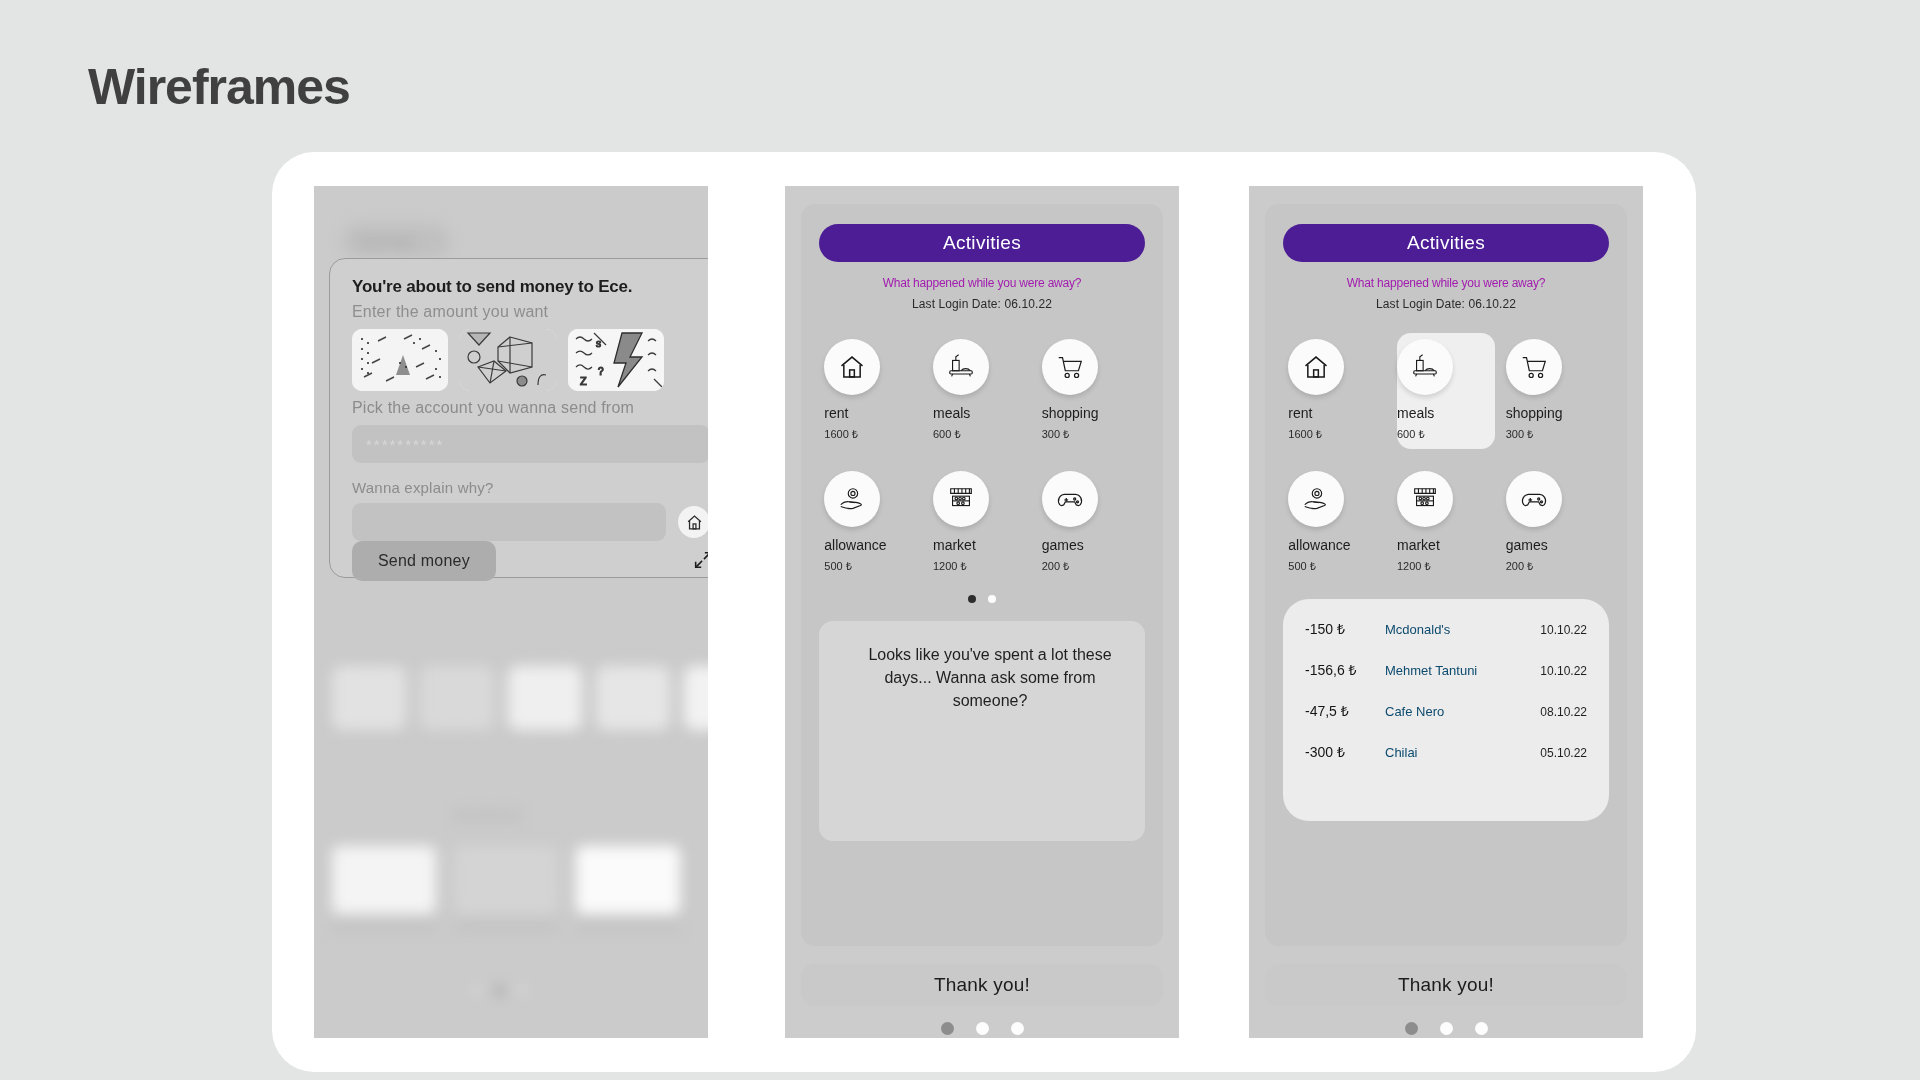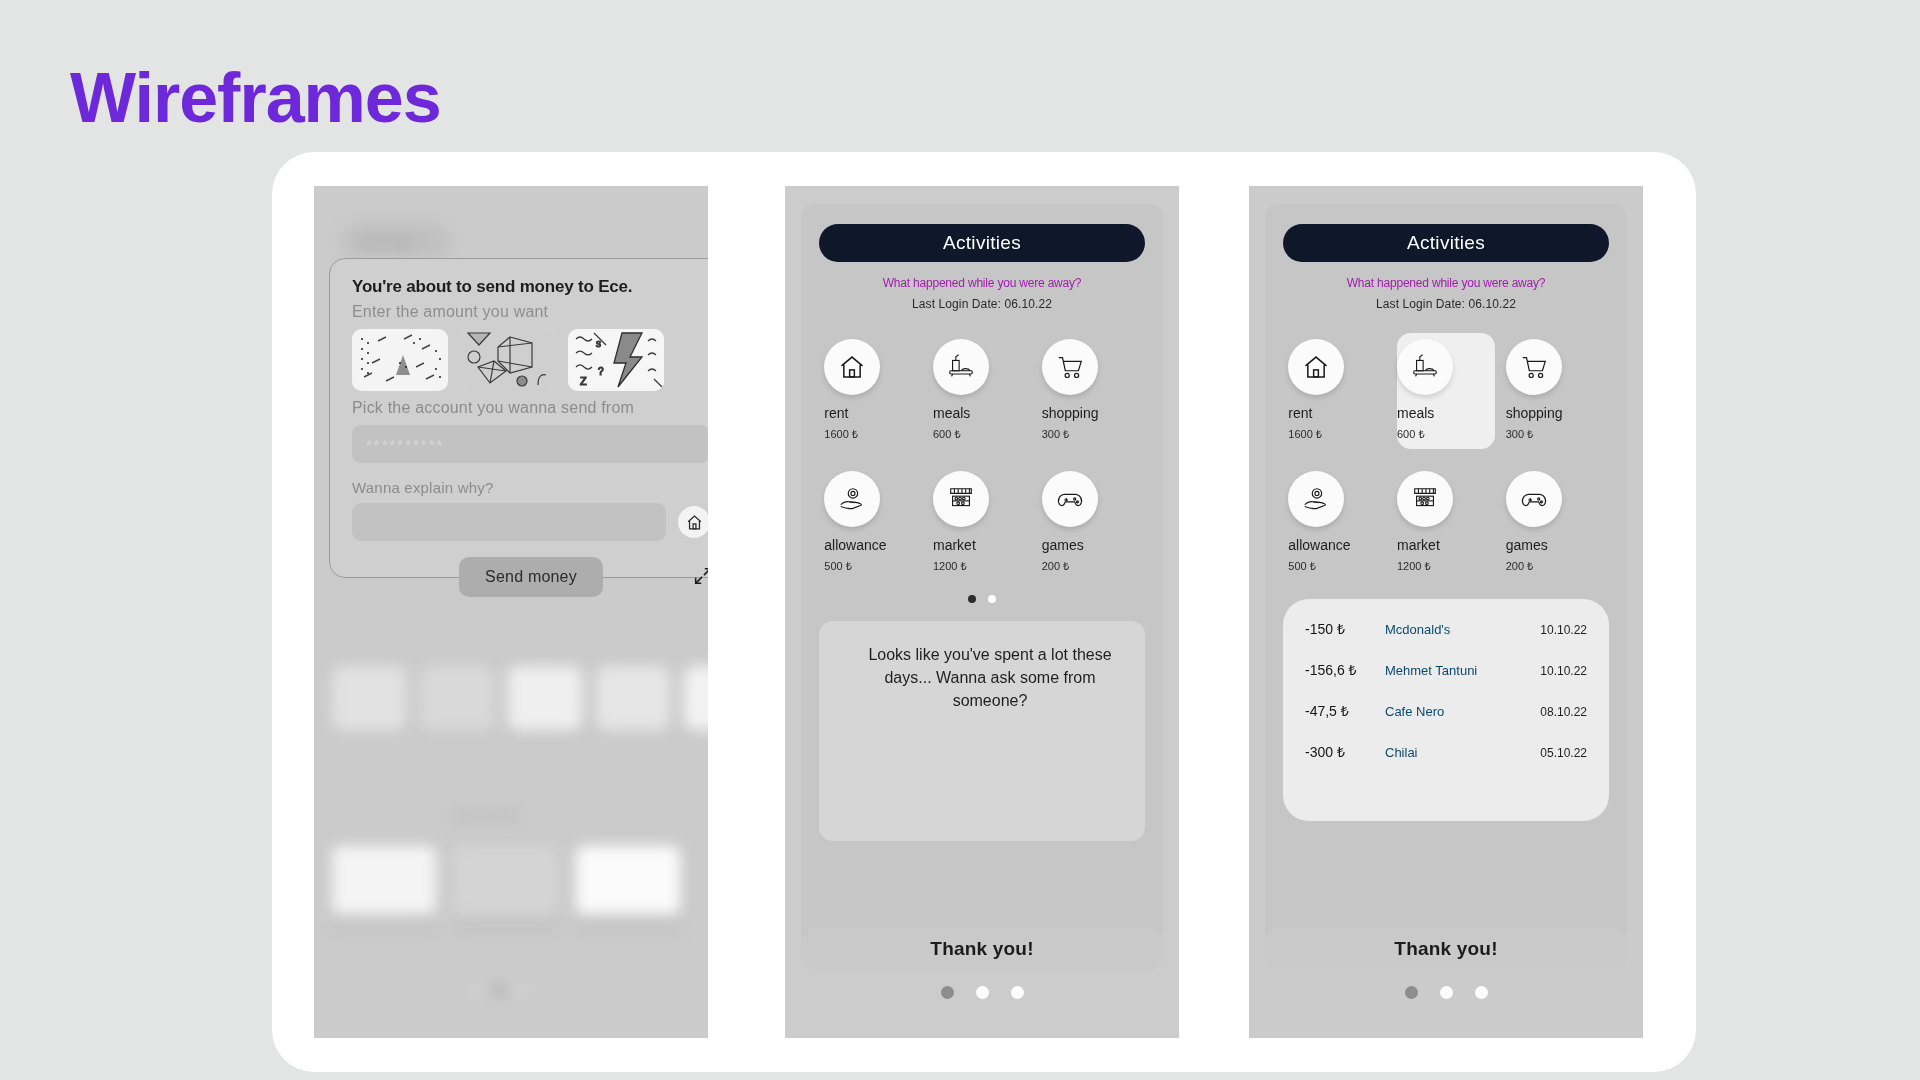--- a/index.html
+++ b/index.html
@@ -7,24 +7,24 @@
     width: 1920px; height: 1080px;
     background: #e3e5e4;
     font-family: "Liberation Sans", sans-serif;
     overflow: hidden;
   }
   .page { position: relative; width: 1920px; height: 1080px; }
 
   
   .title {
     position: absolute;
-    left: 70px; top: 58px;
-    font-size: 70px;
+    left: 88px; top: 58px;
+    font-size: 50px;
     font-weight: bold;
-    color: #6d28d9;
+    color: #404040;
     letter-spacing: -1px;
   }
 
   
   .board {
     position: absolute;
     left: 272px; top: 152px;
     width: 1424px; height: 920px;
     background: #ffffff;
     border-radius: 42px;
@@ -119,42 +119,42 @@
   .modal-label2 {
     font-size: 15px; color: #8c8c8c; letter-spacing: 0.2px; margin: 16px 0 7px;
   }
   .explain-row { display: flex; align-items: center; gap: 12px; }
   .explain-box { flex: 1; height: 38px; background: #c2c2c2; border-radius: 9px; }
   .mini-btn {
     width: 32px; height: 32px; border-radius: 50%; background: #f3f3f3;
     display: flex; align-items: center; justify-content: center;
   }
   .send-row {
-    display: flex; align-items: center; justify-content: center;
-    gap: 20px; margin-top: 16px; position: relative;
+    display: flex; align-items: center; justify-content: flex-start;
+    gap: 20px; position: relative;
   }
   .send-btn {
     background: #adadad; color: #2b2b2b;
     font-size: 16px; letter-spacing: 0.2px;
     padding: 11px 26px; border-radius: 10px; border: none;
     font-family: "Liberation Sans", sans-serif;
   }
   .expand-ico { position: absolute; right: -4px; top: 8px; }
 
   
   .act-body {
     position: absolute;
     left: 16px; top: 18px;
     width: 362px; height: 742px;
     background: #c6c6c6;
     border-radius: 14px;
     padding: 20px 18px 0 18px;
   }
   .act-pill {
-    height: 38px; background: #0f172a; border-radius: 19px;
+    height: 38px; background: #4c1d95; border-radius: 19px;
     display: flex; align-items: center; justify-content: center;
     color: #ffffff; font-size: 19px; letter-spacing: 0.3px;
   }
   .act-q {
     margin-top: 14px; text-align: center;
     font-size: 12px; color: #a21caf; letter-spacing: -0.2px;
   }
   .act-login {
     margin-top: 7px; text-align: center;
     font-size: 12px; color: #2a2a2a; letter-spacing: 0.1px;
@@ -198,21 +198,21 @@
     padding: 20px 22px 0 22px;
   }
   .tx-row {
     display: flex; align-items: baseline;
     margin-bottom: 22px;
   }
   .tx-amt  { width: 80px; font-size: 14px; color: #151515; }
   .tx-name { flex: 1; font-size: 13px; color: #0c4a6e; }
   .tx-date { font-size: 12px; color: #1f1f1f; }
 
-  .thanks-wrap { position: absolute; left: 16px; top: 742px; width: 362px; font-weight: bold; }
+  .thanks-wrap { position: absolute; left: 16px; top: 778px; width: 362px; }
   .thanks {
     height: 42px; background: #c9c9c9; border-radius: 14px;
     display: flex; align-items: center; justify-content: center;
     font-size: 19px; color: #1c1c1c; letter-spacing: 0.2px;
   }
   .dots-bot { margin-top: 16px; display: flex; justify-content: center; gap: 22px; }
   .dots-bot i { width: 13px; height: 13px; border-radius: 50%; background: #fdfdfd; display:block; }
   .dots-bot i.on { background: #8d8d8d; }
 </style>
 </head>

